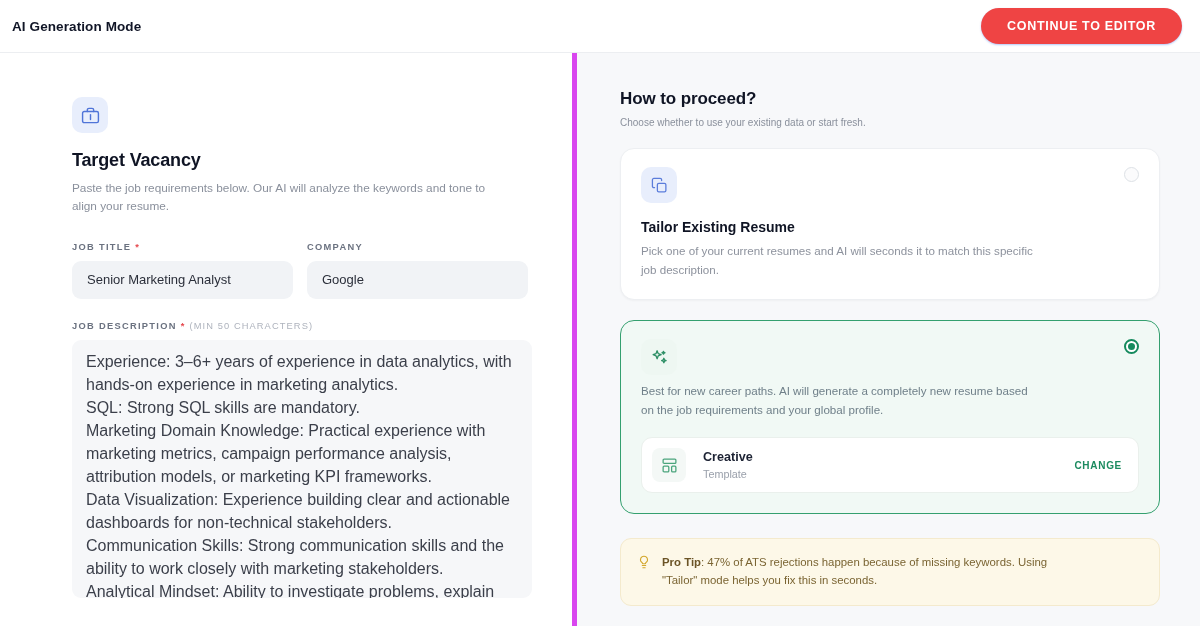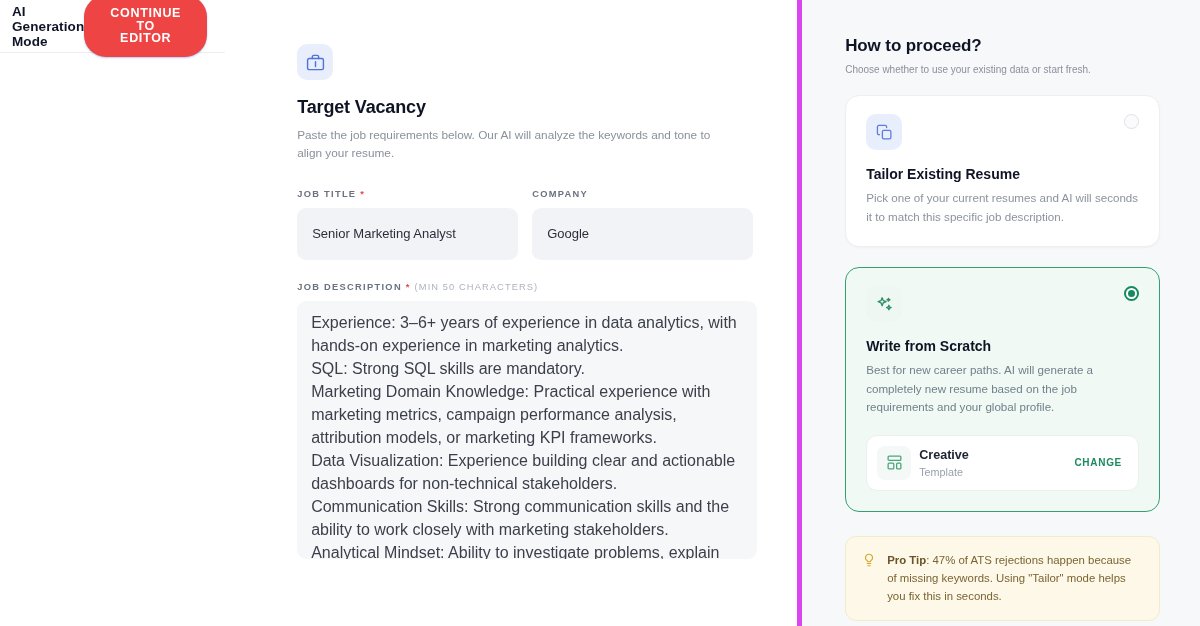--- a/index.html
+++ b/index.html
@@ -4,21 +4,21 @@
 <style>
   * { box-sizing: border-box; margin: 0; padding: 0; }
   html, body {
     width: 1200px; height: 626px;
     font-family: "Liberation Sans", sans-serif;
     background: #ffffff;
     overflow: hidden;
     -webkit-font-smoothing: antialiased;
   }
 
-  .app { width: 1200px; height: 626px; display: flex; }
+  .app { width: 1200px; height: 626px; display: flex; flex-direction: column; }
 
   
   .topbar {
     height: 53px; flex: 0 0 53px;
     background: #ffffff;
     border-bottom: 1px solid #eceef1;
     display: flex; align-items: center; justify-content: space-between;
     padding: 0 18px 0 12px;
     position: relative; z-index: 5;
   }
@@ -76,21 +76,21 @@
   .field { flex: 1 1 0; min-width: 0; }
   .field-label {
     font-size: 9.3px; font-weight: bold; color: #6b7280;
     letter-spacing: 1.3px; text-transform: uppercase;
     display: block; margin-bottom: 9px;
   }
   .req { color: #e5484d; font-weight: bold; }
   .label-hint { color: #aeb3bd; font-weight: normal; letter-spacing: 1.1px; }
 
   .text-input {
-    width: 100%; height: 52px;
+    width: 100%; height: 38px;
     background: #f1f3f6;
     border: none; border-radius: 9px;
     padding: 0 15px;
     font-size: 13px; color: #2b2f3a;
     font-family: "Liberation Sans", sans-serif;
     outline: none;
   }
 
   .desc-block { margin-top: 22px; }
   .desc-area {
@@ -144,21 +144,21 @@
   .radio.on::after {
     content: ""; width: 7px; height: 7px; border-radius: 50%; background: #158a5d;
   }
 
   .template-row {
     margin-top: 18px;
     background: #ffffff;
     border: 1px solid #eaf0ec;
     border-radius: 11px;
     padding: 10px 16px 10px 10px;
-    display: flex; align-items: center; gap: 8px;
+    display: flex; align-items: center; gap: 17px;
   }
   .tmpl-icon {
     width: 34px; height: 34px; border-radius: 8px;
     background: #f4f8f6;
     display: flex; align-items: center; justify-content: center;
     flex: 0 0 34px;
   }
   .tmpl-text { flex: 1 1 auto; min-width: 0; }
   .tmpl-name { font-size: 12.6px; font-weight: bold; color: #1c2233; line-height: 1.25; }
   .tmpl-kind { font-size: 10.8px; color: #9aa0ab; margin-top: 2px; }
@@ -248,21 +248,20 @@
 
       <div class="opt-card selected">
         <div class="sq-icon green-sm">
           <svg width="19" height="19" viewBox="0 0 24 24" fill="none" stroke="#2e8f66" stroke-width="1.7" stroke-linecap="round" stroke-linejoin="round">
             <path d="M9 3.5l1.4 3.6L14 8.5l-3.6 1.4L9 13.5l-1.4-3.6L4 8.5l3.6-1.4z"></path>
             <path d="M17.5 13l.8 2 2 .8-2 .8-.8 2-.8-2-2-.8 2-.8z"></path>
             <path d="M17 4.2l.5 1.3 1.3.5-1.3.5-.5 1.3-.5-1.3-1.3-.5 1.3-.5z"></path>
           </svg>
         </div>
         <div class="radio on"></div>
-        <div class="opt-title">Write from Scratch</div>
         <div class="opt-desc">Best for new career paths. AI will generate a completely new resume based on the job requirements and your global profile.</div>
 
         <div class="template-row">
           <div class="tmpl-icon">
             <svg width="17" height="17" viewBox="0 0 24 24" fill="none" stroke="#4aa47c" stroke-width="1.8" stroke-linecap="round" stroke-linejoin="round">
               <rect x="3" y="3" width="18" height="6" rx="1.4"></rect>
               <rect x="3" y="13" width="8" height="8" rx="1.4"></rect>
               <rect x="15" y="13" width="6" height="8" rx="1.4"></rect>
             </svg>
           </div>

